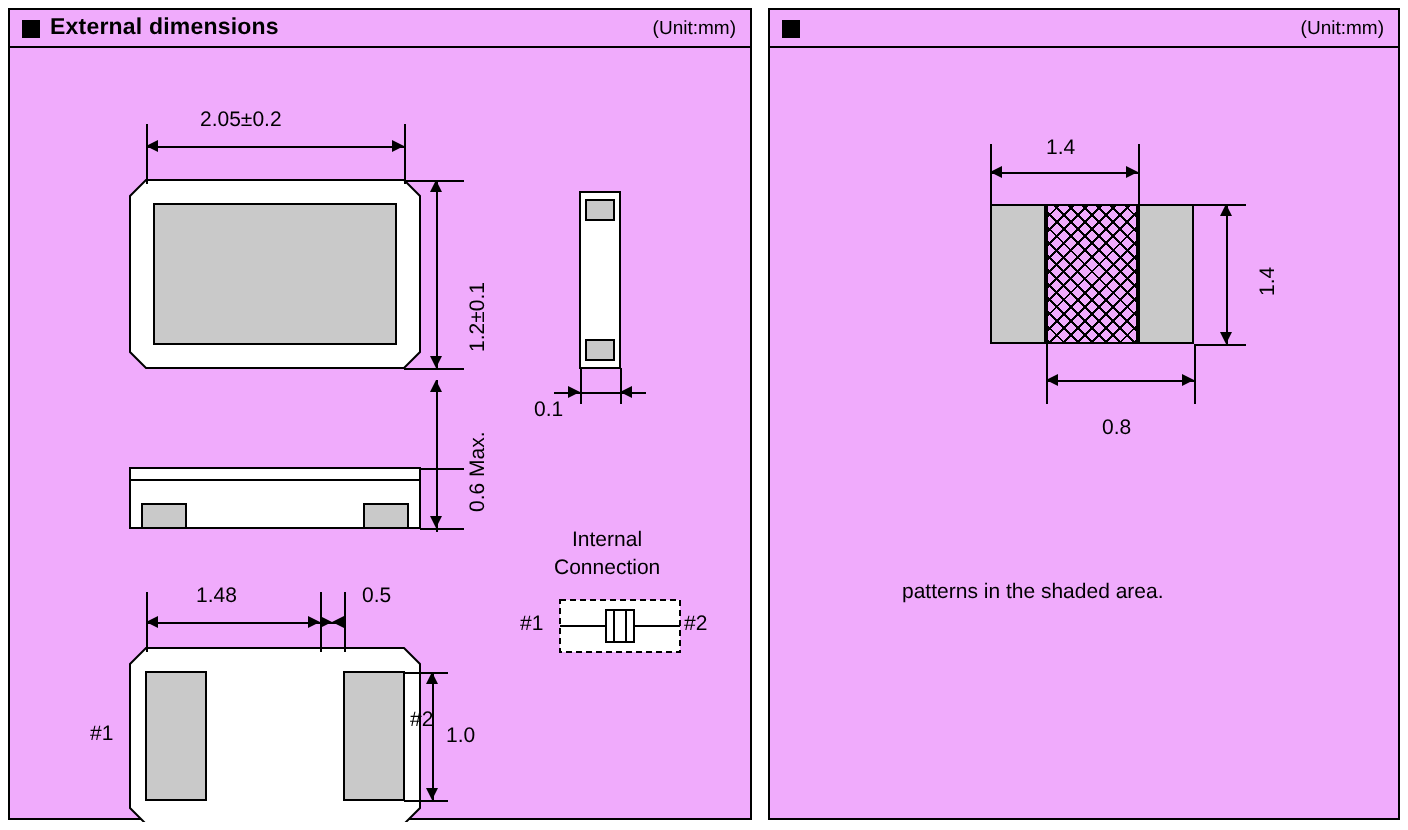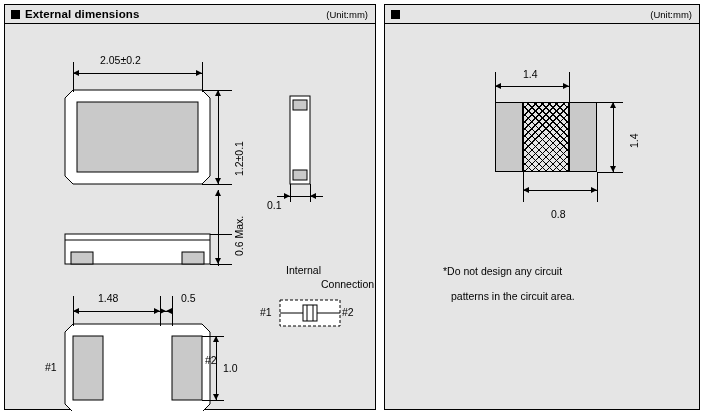--- a/index.html
+++ b/index.html
@@ -1,20 +1,20 @@
 <!DOCTYPE html>
 <html><head>
 <meta charset="utf-8">
 <style>
   html,body{margin:0;padding:0;background:#ffffff;}
   body{width:704px;height:415px;font-family:"Liberation Sans",sans-serif;color:#000;}
   .page{position:relative;width:704px;height:415px;}
 
   
-  .panel{position:absolute;border:1px solid #000;background:#e5e5e5;box-sizing:border-box;}
+  .panel{position:absolute;border:1px solid #000;background:#f0abfc;box-sizing:border-box;}
   #panel-left{left:4px;top:4px;width:372px;height:406px;}
   #panel-right{left:384px;top:4px;width:316px;height:406px;}
 
   .panel-head{position:absolute;left:0;top:0;right:0;height:19px;border-bottom:1px solid #000;box-sizing:border-box;}
   .head-sq{position:absolute;left:6px;top:5px;width:9px;height:9px;background:#000;}
   .head-title{position:absolute;left:20px;top:3px;font-size:11.5px;font-weight:bold;letter-spacing:.1px;}
   .head-unit{position:absolute;right:7px;top:4px;font-size:9.5px;}
 
   .body{position:absolute;left:0;top:19px;right:0;bottom:0;}
 
@@ -127,21 +127,21 @@
       <div class="ln h1" style="left:197px;top:376px;width:22px;"></div>
       <div class="ln v1" style="left:211px;top:312px;height:64px;"></div>
       <div class="ar ar-u" style="left:208px;top:312px;"></div>
       <div class="ar ar-d" style="left:208px;top:370px;"></div>
       <div class="lbl" style="left:218px;top:338px;">1.0</div>
 
       <div class="lbl" style="left:40px;top:337px;">#1</div>
       <div class="lbl" style="left:200px;top:330px;">#2</div>
 
       <div class="lbl" style="left:281px;top:240px;">Internal</div>
-      <div class="lbl" style="left:272px;top:254px;margin-left:44px;">Connection</div>
+      <div class="lbl" style="left:272px;top:254px;">Connection</div>
       <div class="lbl" style="left:255px;top:282px;">#1</div>
       <div class="lbl" style="left:337px;top:282px;">#2</div>
 
     </div>
   </div>
 
   <div class="panel" id="panel-right">
     <div class="panel-head">
       <div class="head-sq"></div>
       <div class="head-unit">(Unit:mm)</div>
@@ -167,19 +167,18 @@
       <div class="ar ar-d" style="left:225px;top:142px;"></div>
       <div class="lbl-v" style="left:243px;top:124px;">1.4</div>
 
       <div class="ln v1" style="left:138px;top:148px;height:30px;"></div>
       <div class="ln v1" style="left:212px;top:148px;height:30px;"></div>
       <div class="ln h1" style="left:138px;top:166px;width:74px;"></div>
       <div class="ar ar-l" style="left:138px;top:163px;"></div>
       <div class="ar ar-r" style="left:206px;top:163px;"></div>
       <div class="lbl" style="left:166px;top:184px;">0.8</div>
 
-      <div class="note" style="left:58px;top:241px;">*Do not design any circuit</div>
-      <div class="note" style="left:66px;top:266px;">patterns in the circuit area.</div>
+      <div class="note" style="left:66px;top:266px;">patterns in the shaded area.</div>
 
     </div>
   </div>
 
 </div>
 
 </body></html>

